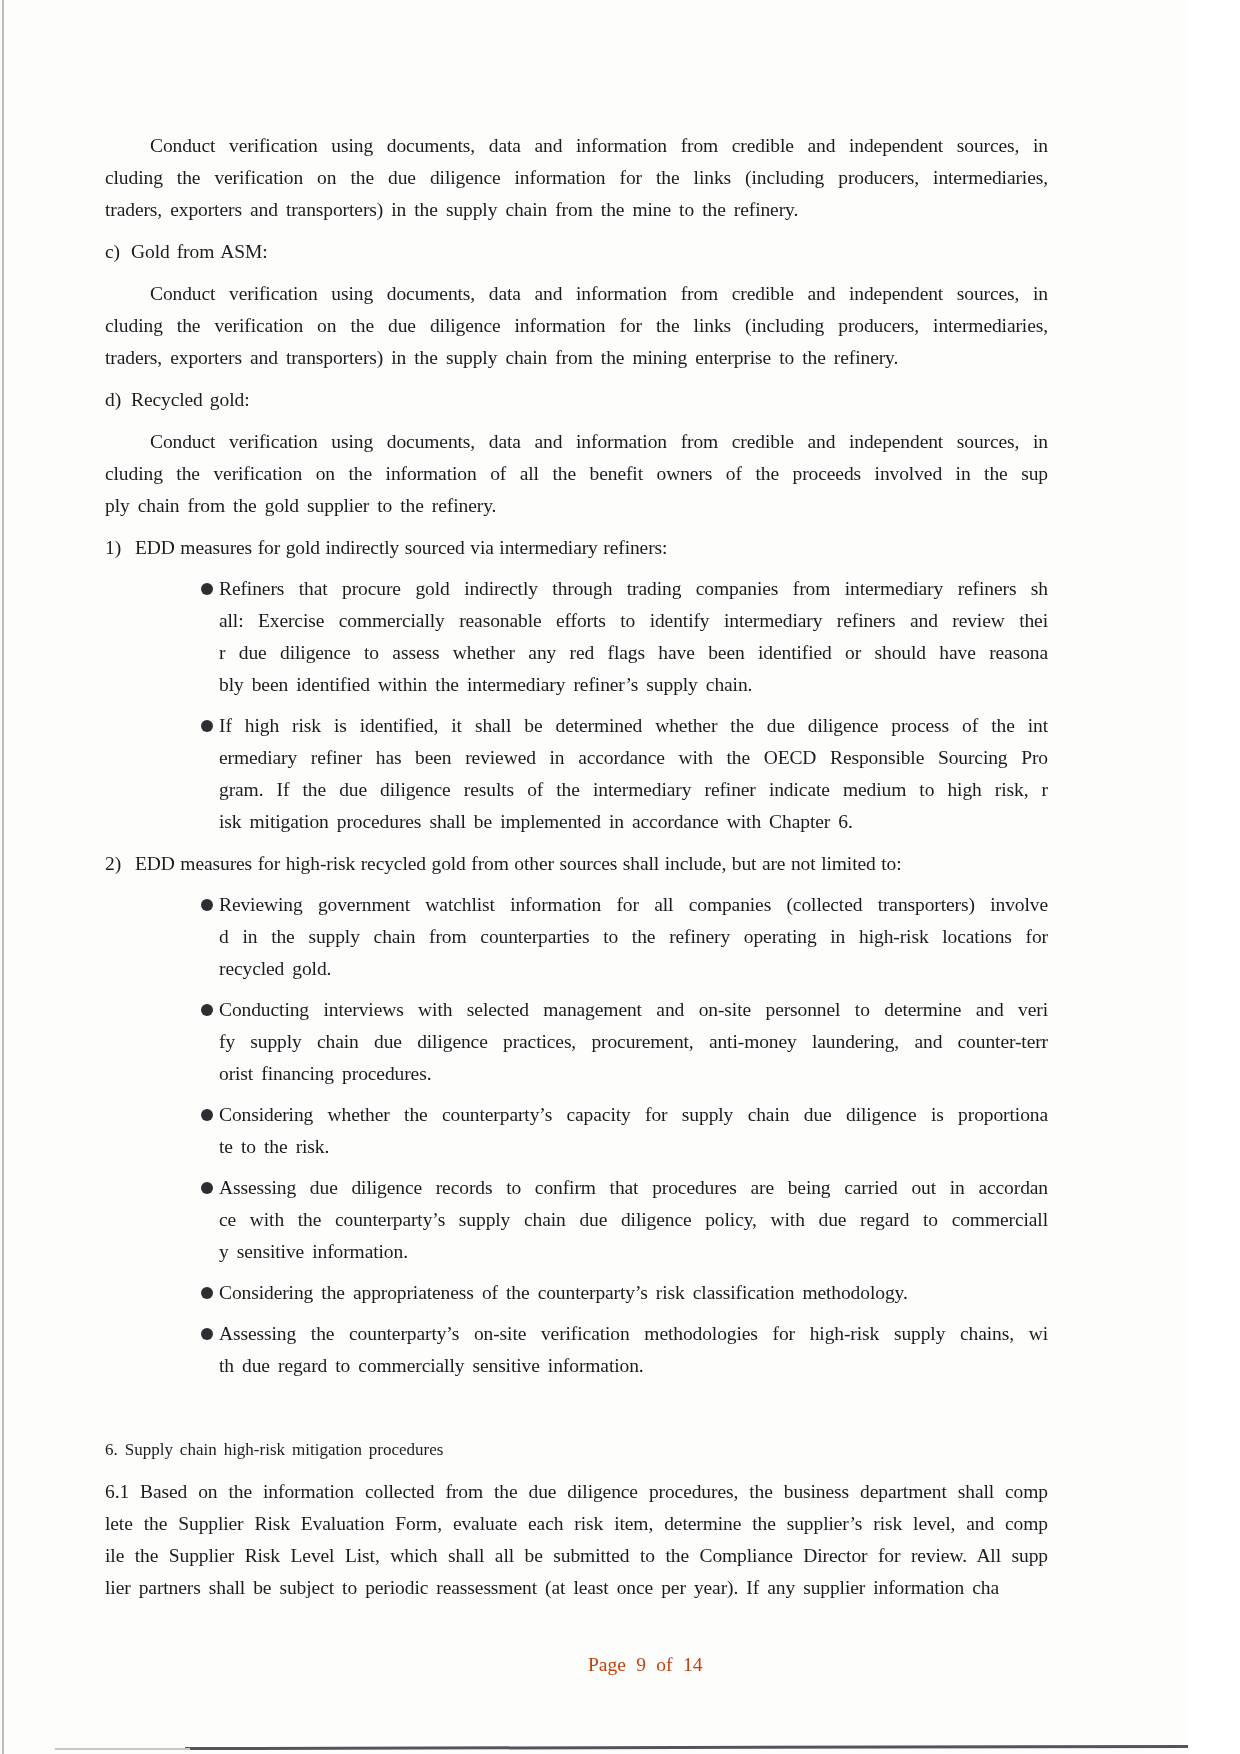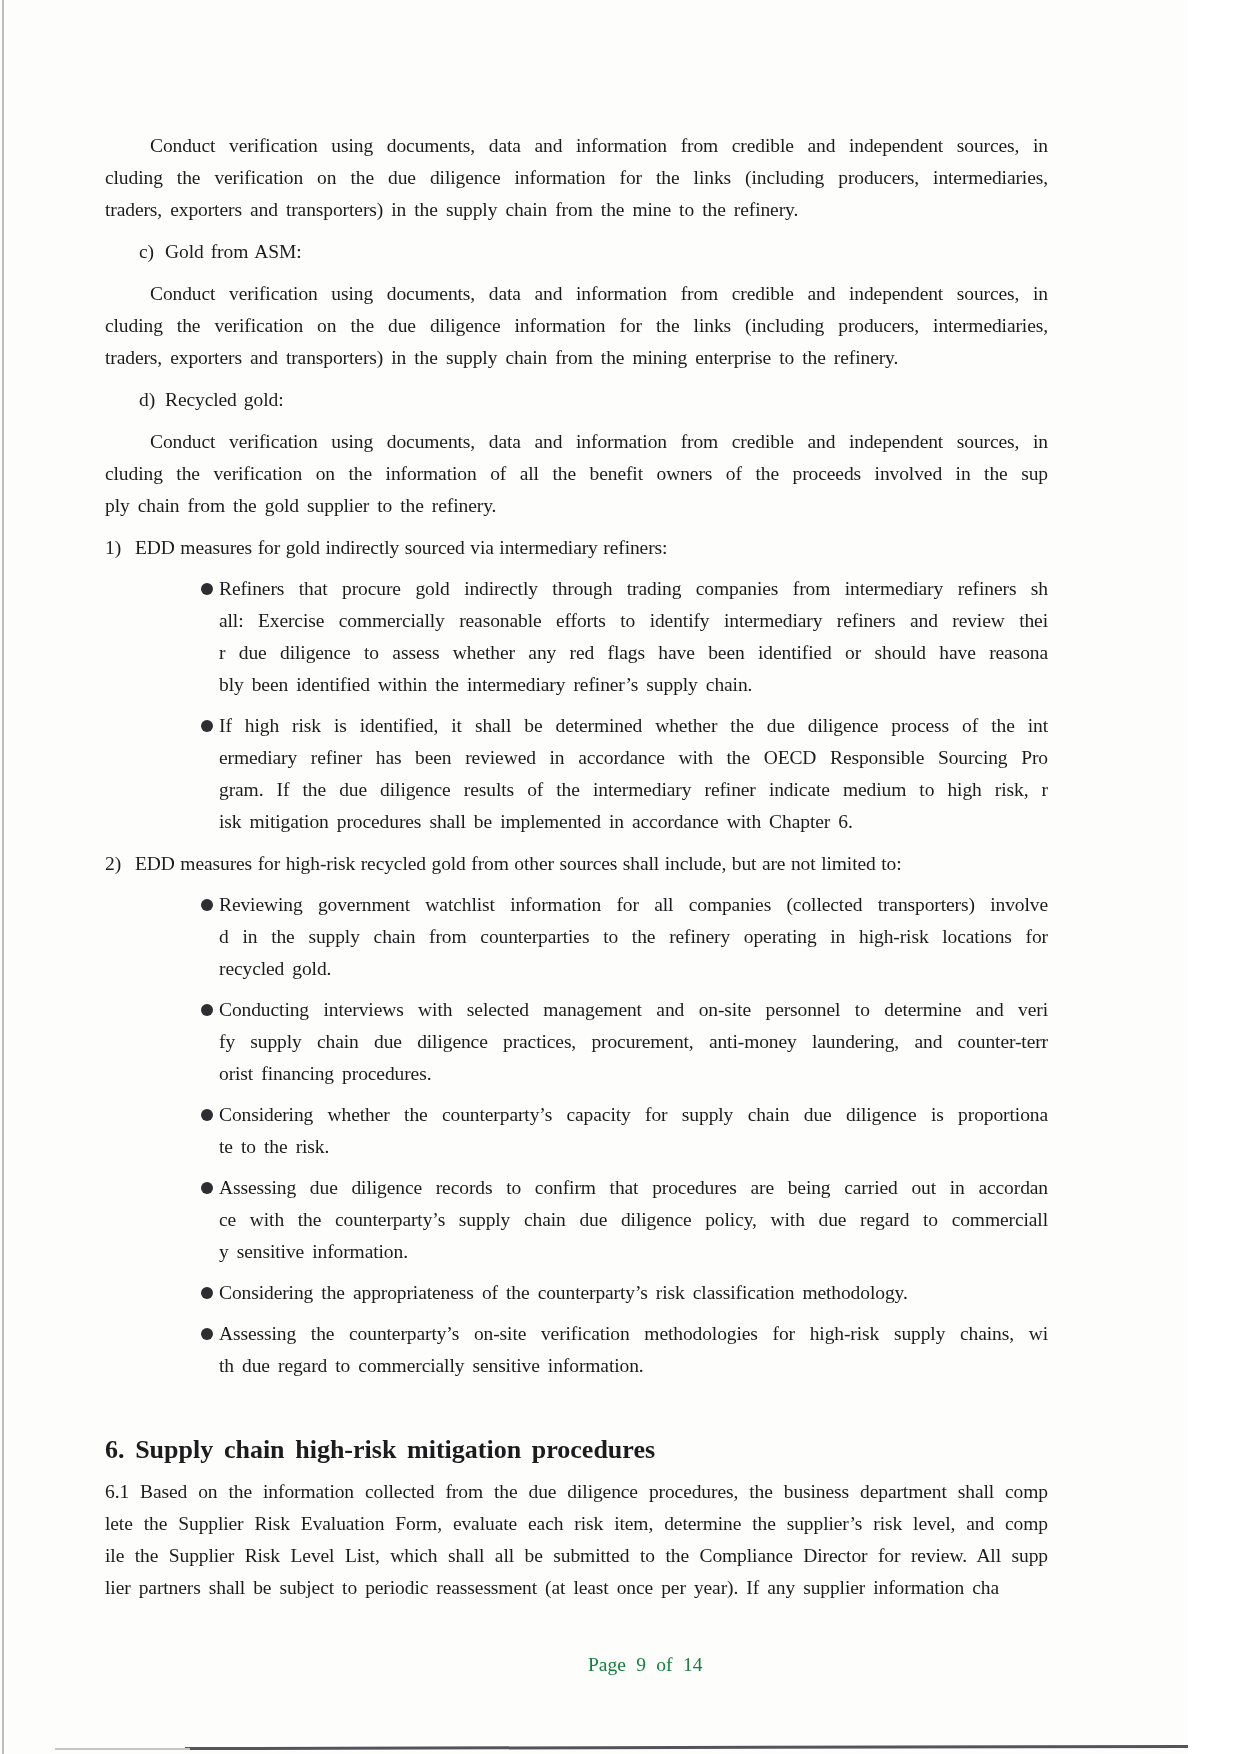--- a/index.html
+++ b/index.html
@@ -11,37 +11,37 @@
   .content {
     position:absolute; left:105px; top:130px; width:943px;
     font-size:19.5px; letter-spacing:-0.1px;
   }
   .block { margin-top:10px; }
   .block:first-child { margin-top:0; }
   .line { line-height:32px; min-height:32px; text-align:justify; }
   .line.just { text-align-last:justify; }
   .line.last { text-align:right; text-align-last:left; word-spacing:0.17em; }
   .para .line.first-indent { text-indent:45px; }
-  .letter { margin-left:34px; line-height:32px; }
+  .letter { line-height:32px; }
   .letter .label { display:inline-block; width:26px; }
   .letter .text { word-spacing:0.12em; }
   .num { line-height:32px; }
   .num .label { display:inline-block; width:30px; }
   .num .text { word-spacing:0.04em; }
   .bullet { position:relative; padding-left:114px; margin-top:9px; }
   .bullet .dot {
     position:absolute; left:96px; top:10px; width:12px; height:12px;
     border-radius:50%; background:#2d2d32;
   }
-  .heading { margin-top:52px; font-weight:bold; font-size:26px;
+  .heading { margin-top:52px; font-weight:normal; font-size:17px;
     line-height:32px; letter-spacing:0; word-spacing:0.16em; }
   .italic { }
   .footer {
     position:absolute; top:1654px; left:588px; font-size:19.5px;
-    word-spacing:0.28em; color:#15803d;
+    word-spacing:0.28em; color:#c2410c;
   }
   
   .edge-left  { position:absolute; left:2px; top:0; width:2px; height:1754px;
     background:#aeaeae; opacity:0.8; }
   .edge-right { position:absolute; left:1230px; top:0; width:2px; height:1754px;
     background:#d6d6d6; opacity:0.85; }
   .bottom-shadow {
     position:absolute; left:185px; right:-4px; top:1746px; height:3px;
     background:#54545c; transform:rotate(-0.12deg);
   }

